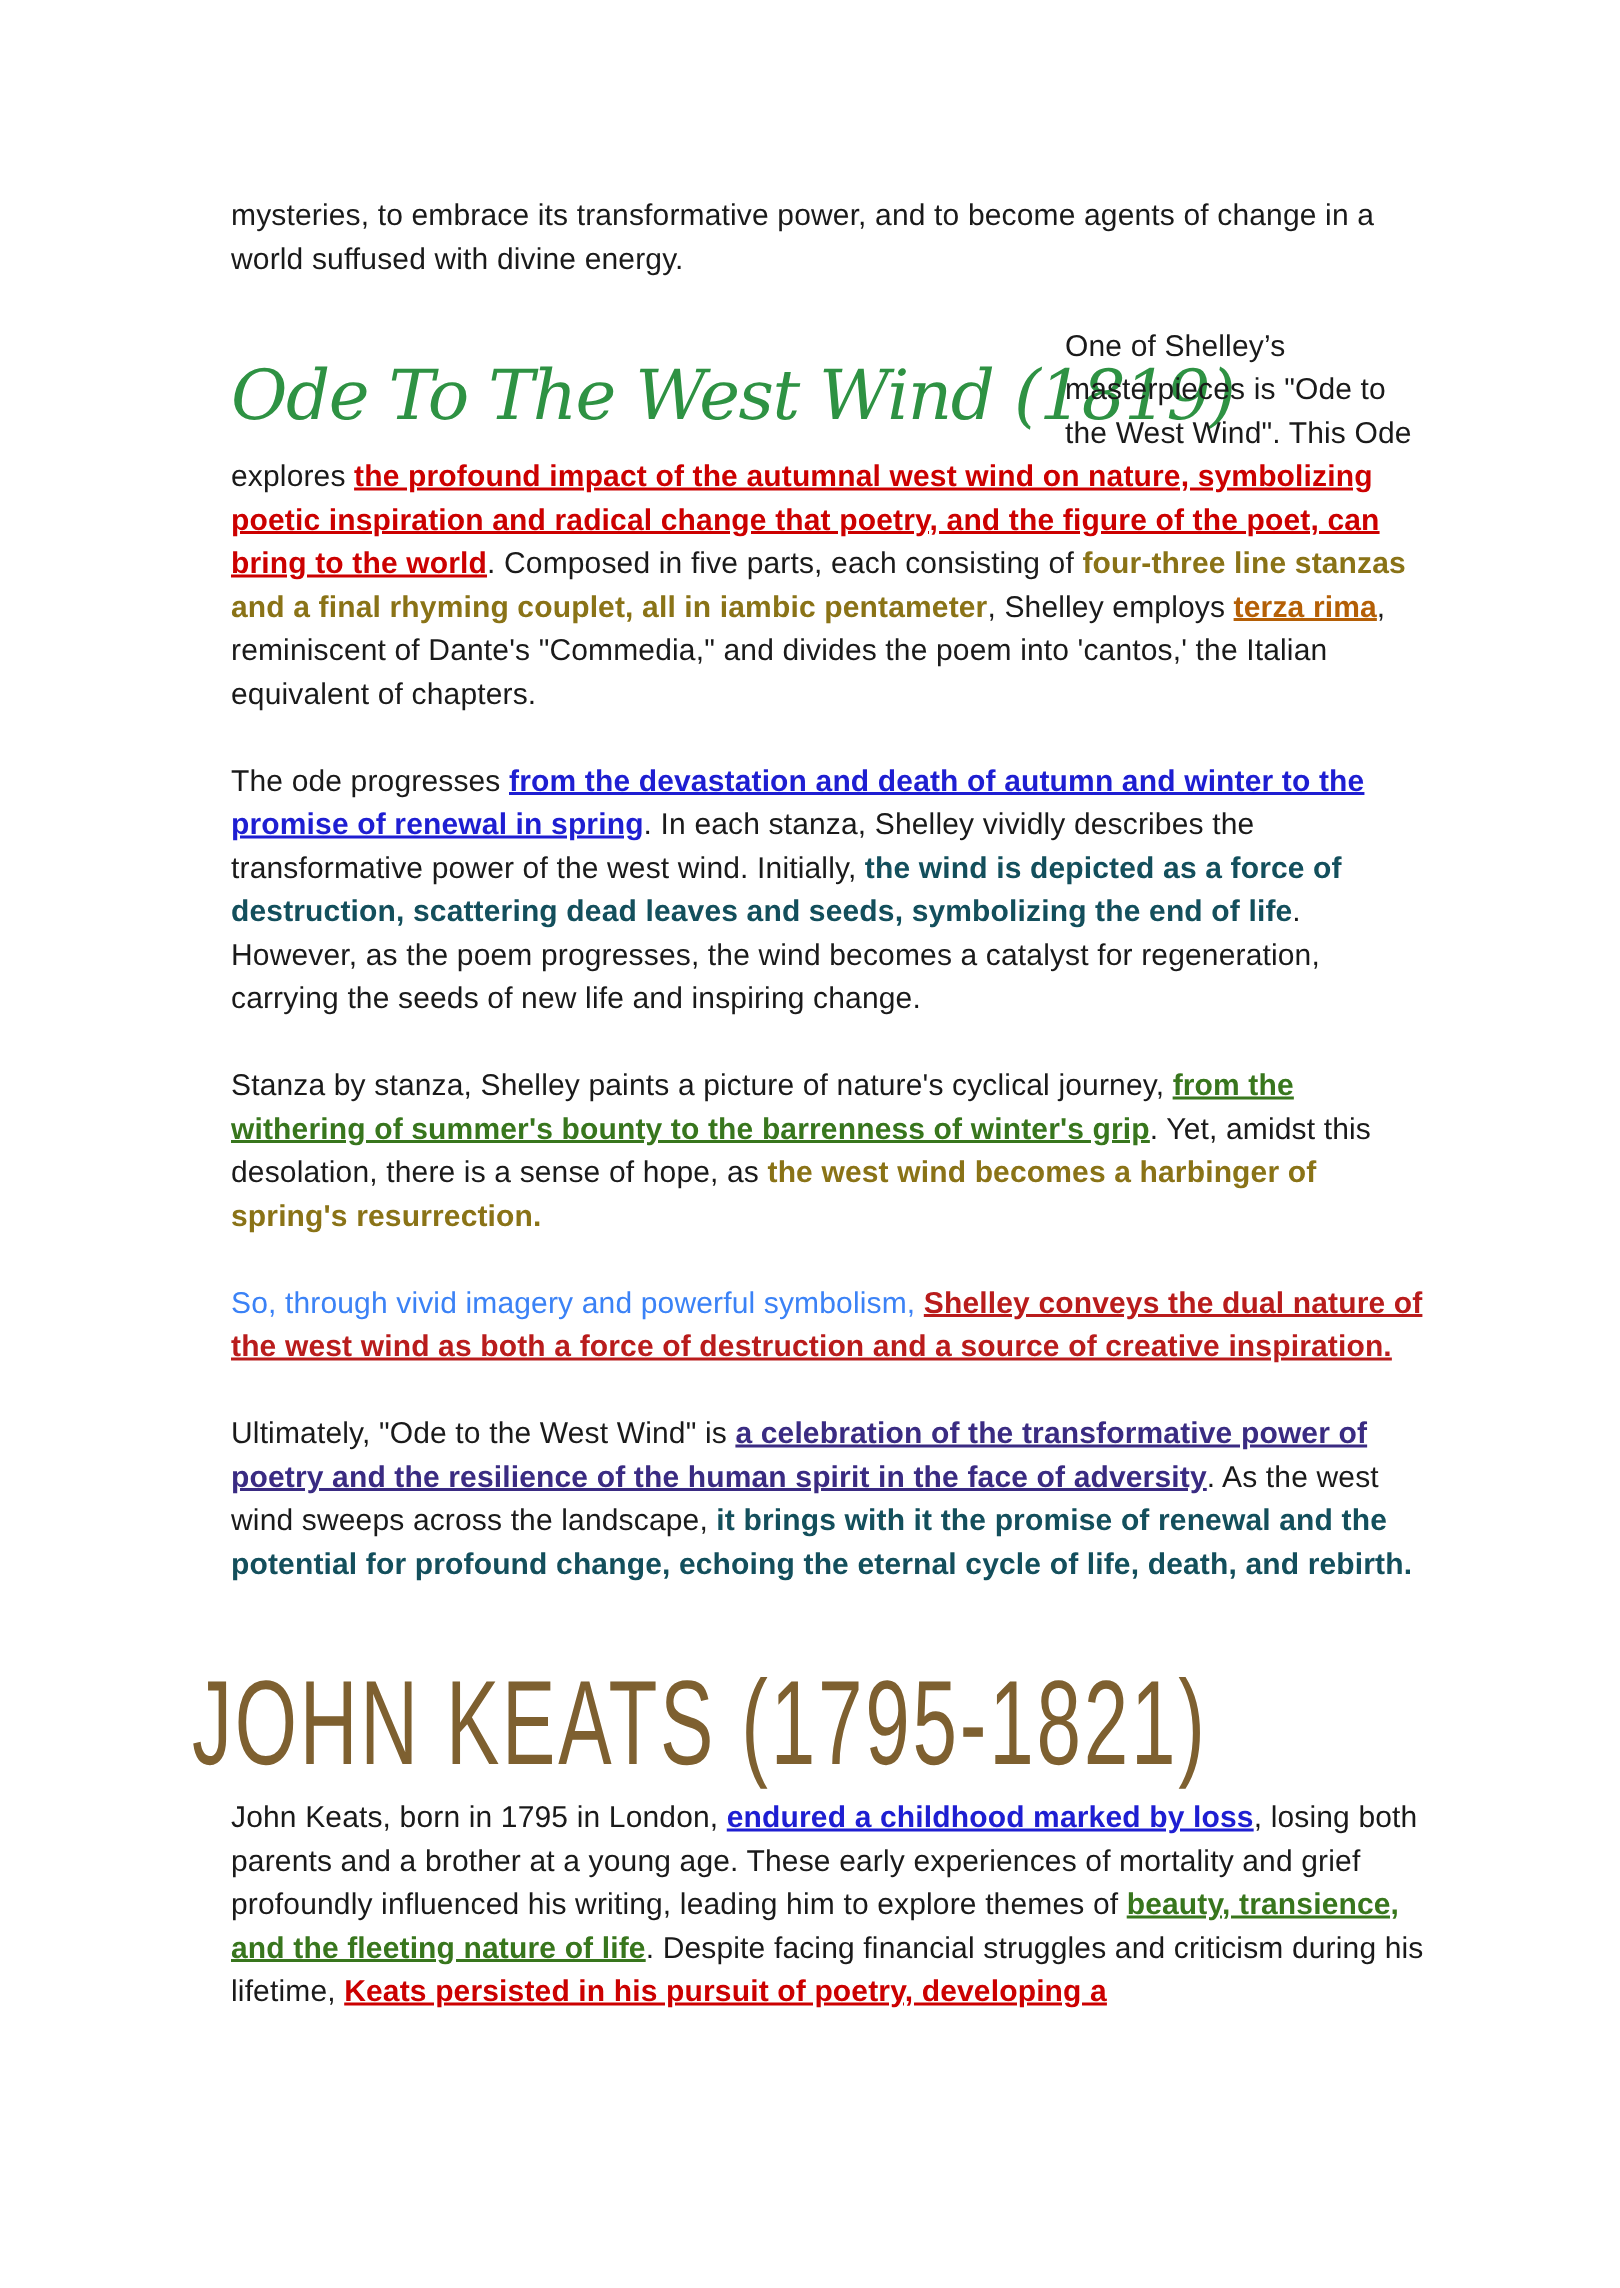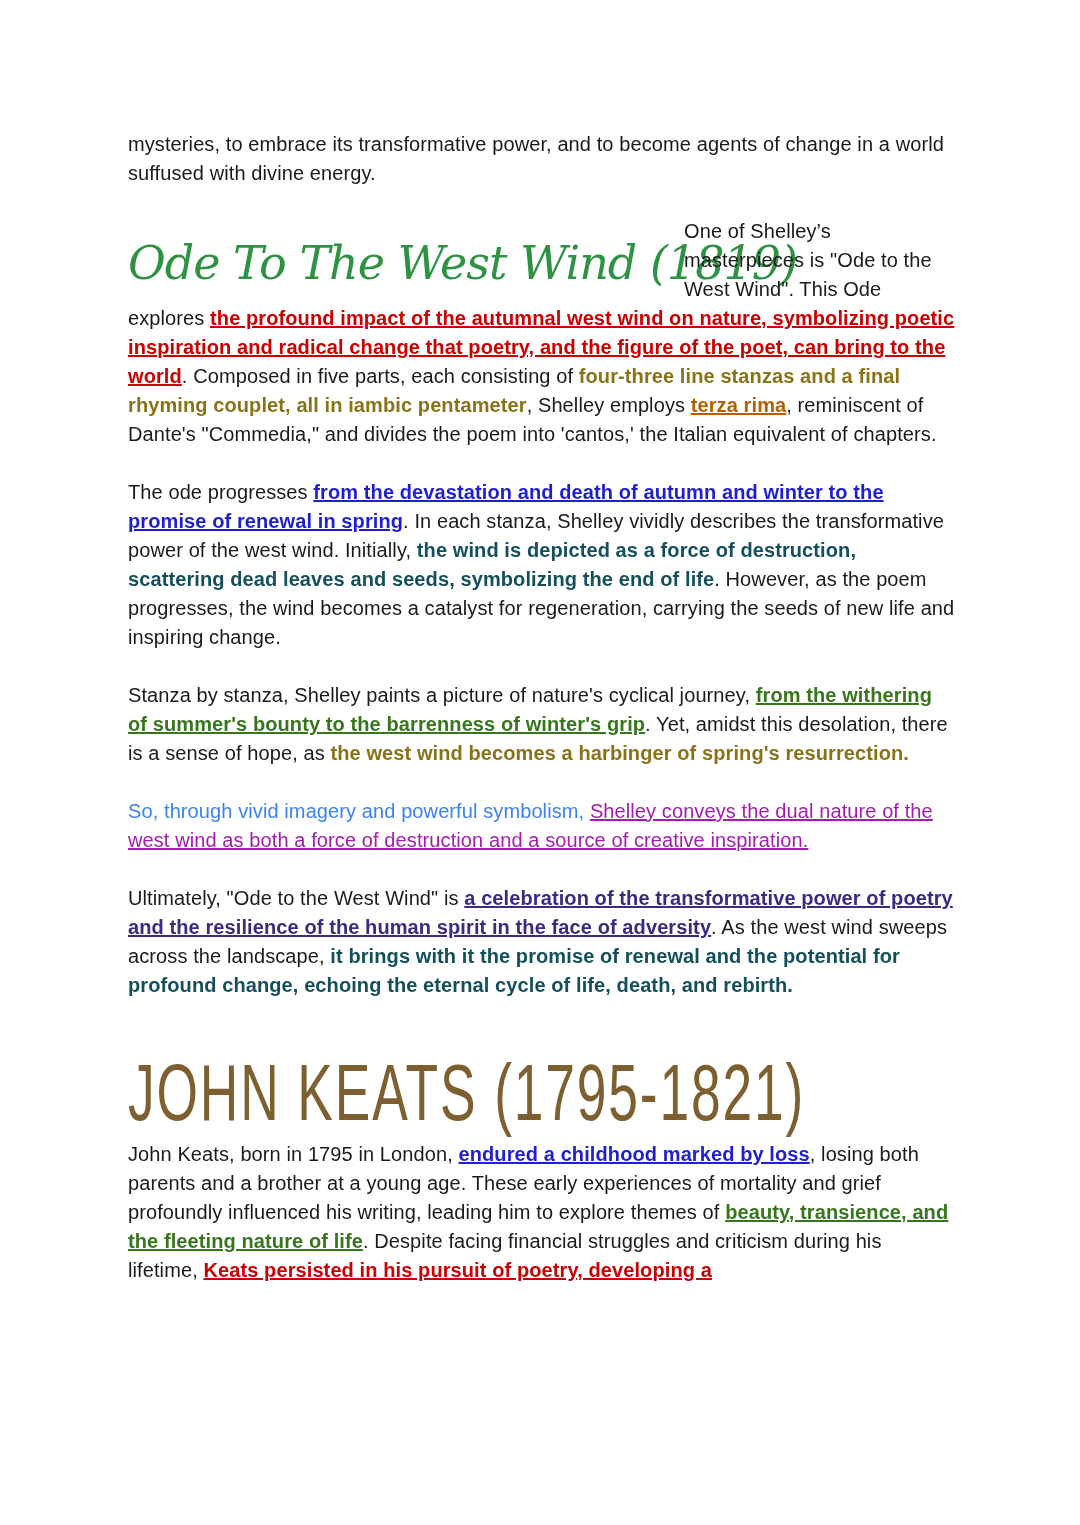--- a/index.html
+++ b/index.html
@@ -16,20 +16,21 @@
   .content {
     padding: 130px 124px 0 128px;
     width: 100%;
   }
   .para {
     font-size: 20px;
     line-height: 29px;
     color: #1a1a1a;
     margin-bottom: 29px;
     letter-spacing: 0.1px;
+    margin-left: 26px;
   }
   .para::after { content: ""; display: block; clear: both; }
   
   .ode-title {
     float: left;
     width: 556px;
     height: 87px;
     display: flex;
     align-items: center;
     font-family: "DejaVu Serif", serif;
@@ -62,21 +63,21 @@
     <p class="para">mysteries, to embrace its transformative power, and to become agents of change in a world suffused with divine energy.</p>
 
     <div class="para">
       <span class="ode-title" style="color: rgb(46, 146, 67);">Ode To The West Wind (1819)</span><span><span style="color: rgb(26, 26, 26);">One of Shelley’s masterpieces is "Ode to the West Wind". This Ode explores </span><span style="color: rgb(204, 0, 0); font-weight: bold; text-decoration: underline;">the profound impact of the autumnal west wind on nature, symbolizing poetic inspiration and radical change that poetry, and the figure of the poet, can bring to the world</span><span style="color: rgb(26, 26, 26);">. Composed in five parts, each consisting of </span><span style="color: rgb(138, 115, 23); font-weight: bold;">four-three line stanzas and a final rhyming couplet, all in iambic pentameter</span><span style="color: rgb(26, 26, 26);">, Shelley employs </span><span style="color: rgb(180, 95, 6); font-weight: bold; text-decoration: underline;">terza rima</span><span style="color: rgb(26, 26, 26);">, reminiscent of Dante's "Commedia," and divides the poem into 'cantos,' the Italian equivalent of chapters.</span></span>
     </div>
 
     <p class="para"><span style="color: rgb(26, 26, 26);">The ode progresses </span><span style="color: rgb(30, 30, 210); font-weight: bold; text-decoration: underline;">from the devastation and death of autumn and winter to the promise of renewal in spring</span><span style="color: rgb(26, 26, 26);">. In each stanza, Shelley vividly describes the transformative power of the west wind. Initially, </span><span style="color: rgb(19, 79, 92); font-weight: bold;">the wind is depicted as a force of destruction, scattering dead leaves and seeds, symbolizing the end of life</span><span style="color: rgb(26, 26, 26);">. However, as the poem progresses, the wind becomes a catalyst for regeneration, carrying the seeds of new life and inspiring change.</span></p>
 
     <p class="para"><span style="color: rgb(26, 26, 26);">Stanza by stanza, Shelley paints a picture of nature's cyclical journey, </span><span style="color: rgb(56, 118, 29); font-weight: bold; text-decoration: underline;">from the withering of summer's bounty to the barrenness of winter's grip</span><span style="color: rgb(26, 26, 26);">. Yet, amidst this desolation, there is a sense of hope, as </span><span style="color: rgb(138, 115, 23); font-weight: bold;">the west wind becomes a harbinger of spring's resurrection.</span></p>
 
-    <p class="para"><span style="color: #3b82f6;">So, through vivid imagery and powerful symbolism, </span><span style="color: #a21caf; font-weight: normal; text-decoration: underline;">Shelley conveys the dual nature of the west wind as both a force of destruction and a source of creative inspiration.</span></p>
+    <p class="para"><span style="color: #3b82f6;">So, through vivid imagery and powerful symbolism, </span><span style="color: #b91c1c; font-weight: bold; text-decoration: underline;">Shelley conveys the dual nature of the west wind as both a force of destruction and a source of creative inspiration.</span></p>
 
     <p class="para"><span style="color: rgb(26, 26, 26);">Ultimately, "Ode to the West Wind" is </span><span style="color: rgb(58, 43, 130); font-weight: bold; text-decoration: underline;">a celebration of the transformative power of poetry and the resilience of the human spirit in the face of adversity</span><span style="color: rgb(26, 26, 26);">. As the west wind sweeps across the landscape, </span><span style="color: rgb(19, 79, 92); font-weight: bold;">it brings with it the promise of renewal and the potential for profound change, echoing the eternal cycle of life, death, and rebirth.</span></p>
 
     <h2 class="keats-title" style="color: rgb(126, 96, 48);">JOHN KEATS (1795-1821)</h2>
 
     <p class="para"><span style="color: rgb(26, 26, 26);">John Keats, born in 1795 in London, </span><span style="color: rgb(30, 30, 210); font-weight: bold; text-decoration: underline;">endured a childhood marked by loss</span><span style="color: rgb(26, 26, 26);">, losing both parents and a brother at a young age. These early experiences of mortality and grief profoundly influenced his writing, leading him to explore themes of </span><span style="color: rgb(56, 118, 29); font-weight: bold; text-decoration: underline;">beauty, transience, and the fleeting nature of life</span><span style="color: rgb(26, 26, 26);">. Despite facing financial struggles and criticism during his lifetime, </span><span style="color: rgb(204, 0, 0); font-weight: bold; text-decoration: underline;">Keats persisted in his pursuit of poetry, developing a</span></p>
 
   </div>
 </div>
 

